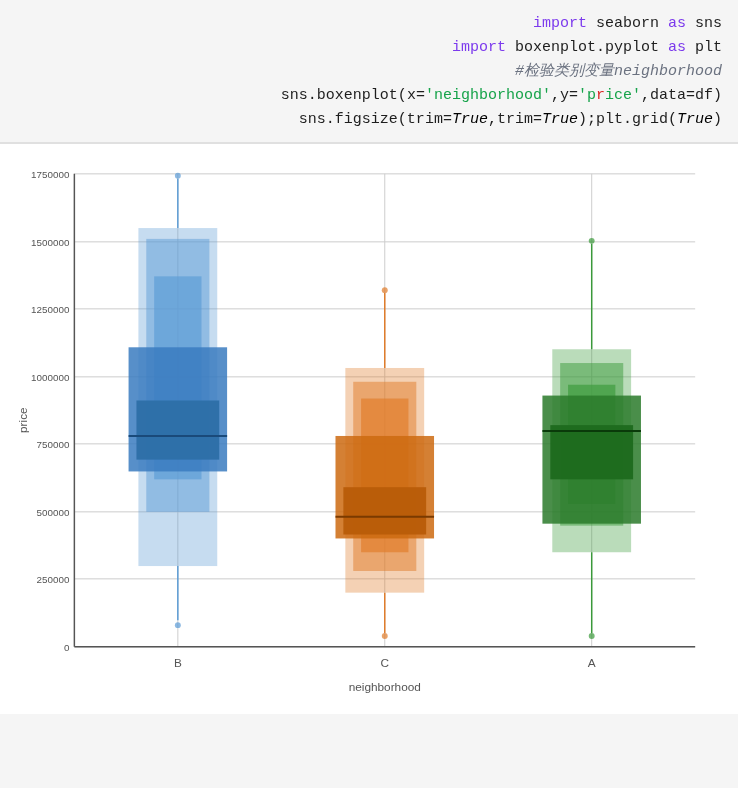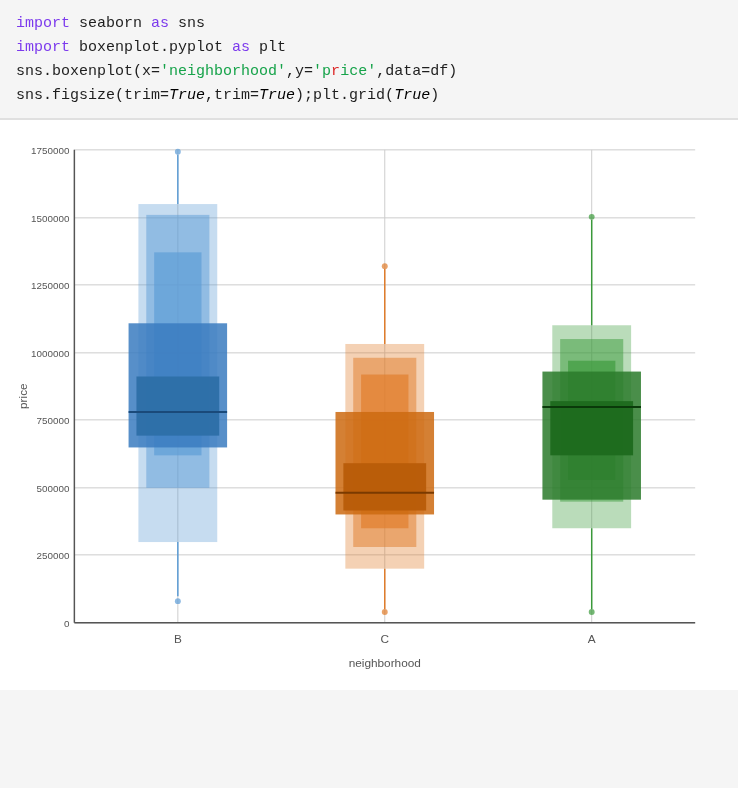--- a/index.html
+++ b/index.html
@@ -8,20 +8,21 @@
       height: 788px;
       background: #f5f5f5;
       font-family: 'Courier New', Courier, monospace;
       overflow: hidden;
     }
 
     .code-section {
       background: #f5f5f5;
       padding: 12px 16px 10px 16px;
       line-height: 1.6;
+      text-align: right;
     }
 
     .code-line {
       font-size: 15px;
       white-space: pre;
     }
 
     .kw-purple { color: #7c3aed; }
     .kw-cyan { color: #000000; font-style: italic; }
     .kw-red { color: #dc2626; }
@@ -48,20 +49,21 @@
       width: 100%;
       height: 100%;
     }
   </style>
 </head>
 <body>
 
 <div class="code-section">
 <div class="code-line"><span class="kw-purple">import</span><span class="text-default"> seaborn </span><span class="kw-purple">as</span><span class="text-default"> sns</span></div>
     <div class="code-line"><span class="kw-purple">import</span><span class="text-default"> boxenplot.pyplot </span><span class="kw-purple">as</span><span class="text-default"> plt</span></div>
+    <div class="code-line"><span class="comment">#检验类别变量neighborhood</span></div>
     <div class="code-line"><span class="text-default">sns</span><span class="text-default">.boxenplot(x=</span><span class="str-green">'neighborhood'</span><span class="text-default">,y=</span><span class="str-green">'p</span><span class="kw-red">r</span><span class="str-green">ice'</span><span class="text-default">,data=df)</span></div>
     <div class="code-line"><span class="text-default">sns</span><span class="text-default">.figsize(trim=</span><span class="kw-cyan">True</span><span class="text-default">,trim=</span><span class="kw-cyan">True</span><span class="text-default">);plt.grid(</span><span class="kw-cyan">True</span><span class="text-default">)</span></div>
   </div>
 
 <div class="divider"></div>
 
 <div class="chart-area">
   <svg class="main-chart" viewBox="0 0 718 548">
 
     <defs>

